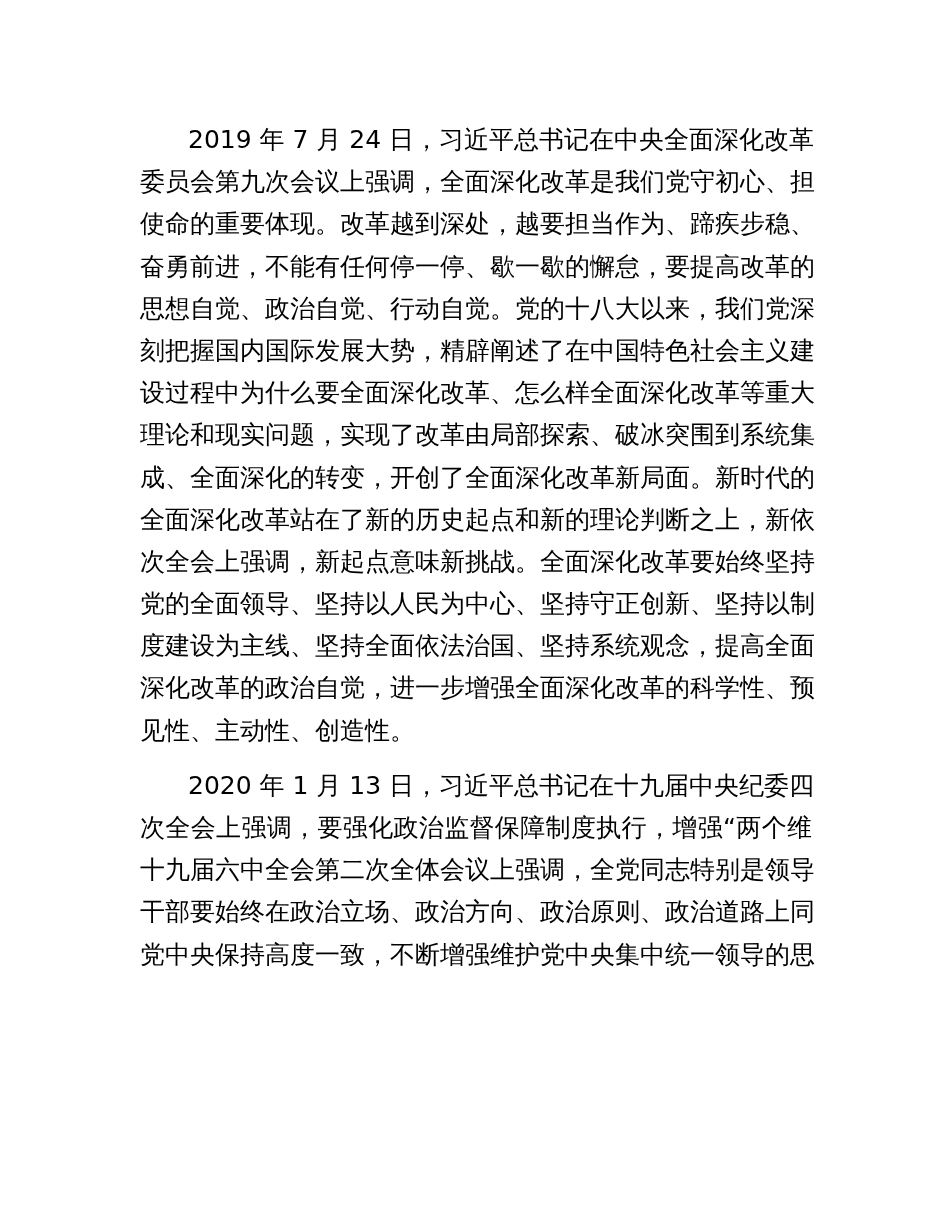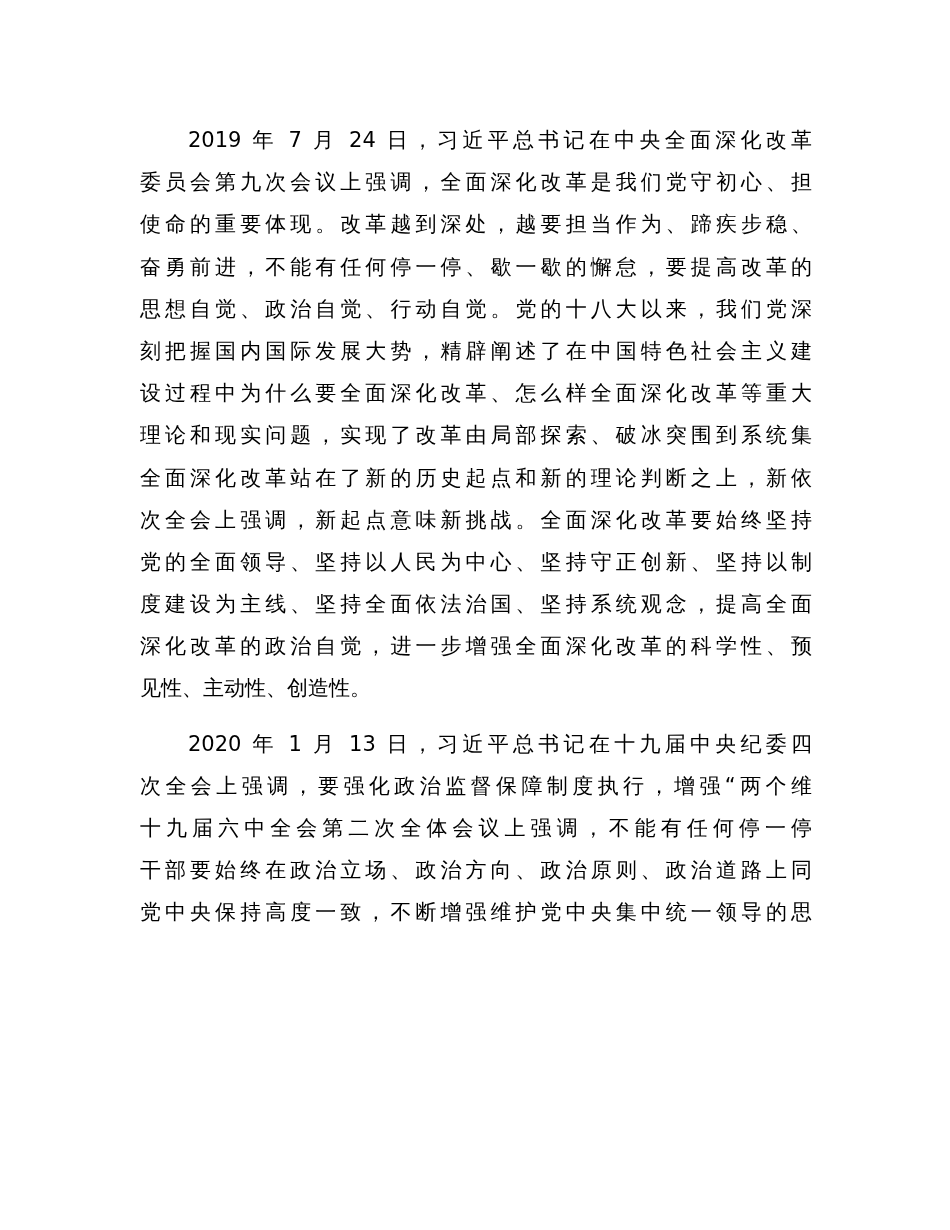--- a/index.html
+++ b/index.html
@@ -1,47 +1,48 @@
 <!DOCTYPE html>
 <html><head>
 <meta charset="utf-8">
 <style>
   html, body { margin: 0; padding: 0; background: #ffffff; }
   body { width: 950px; height: 1230px; position: relative; overflow: hidden; }
   .page {
     position: absolute; left: 140px; top: 119px; width: 672px;
     font-family: "DejaVu Sans", sans-serif; color: #000000;
-    font-size: 21px; line-height: 42.2px;
+    font-size: 25px; line-height: 42.2px;
   }
   .line { display: block; white-space: nowrap; height: 42.2px; text-align: justify; text-align-last: justify; }
   .line.last { text-align-last: left; }
   .indent { padding-left: 48px; }
   .para-gap { height: 13px; }
 </style>
 </head>
 <body>
 
 <div class="page">
   <div class="paragraph">
     <span class="line indent">2019 年 7 月 24 日，习近平总书记在中央全面深化改革</span>
     <span class="line">委员会第九次会议上强调，全面深化改革是我们党守初心、担</span>
     <span class="line">使命的重要体现。改革越到深处，越要担当作为、蹄疾步稳、</span>
     <span class="line">奋勇前进，不能有任何停一停、歇一歇的懈怠，要提高改革的</span>
     <span class="line">思想自觉、政治自觉、行动自觉。党的十八大以来，我们党深</span>
     <span class="line">刻把握国内国际发展大势，精辟阐述了在中国特色社会主义建</span>
     <span class="line">设过程中为什么要全面深化改革、怎么样全面深化改革等重大</span>
     <span class="line">理论和现实问题，实现了改革由局部探索、破冰突围到系统集</span>
+    <span class="line">成、全面深化的转变，开创了全面深化改革新局面。新时代的</span>
     <span class="line">全面深化改革站在了新的历史起点和新的理论判断之上，新依</span>
     <span class="line">次全会上强调，新起点意味新挑战。全面深化改革要始终坚持</span>
     <span class="line">党的全面领导、坚持以人民为中心、坚持守正创新、坚持以制</span>
     <span class="line">度建设为主线、坚持全面依法治国、坚持系统观念，提高全面</span>
     <span class="line">深化改革的政治自觉，进一步增强全面深化改革的科学性、预</span>
     <span class="line last">见性、主动性、创造性。</span>
   </div>
   <div class="para-gap"></div>
   <div class="paragraph">
     <span class="line indent">2020 年 1 月 13 日，习近平总书记在十九届中央纪委四</span>
     <span class="line">次全会上强调，要强化政治监督保障制度执行，增强“两个维</span>
-    <span class="line">十九届六中全会第二次全体会议上强调，不能有任何停一停</span>
+    <span class="line">十九届六中全会第二次全体会议上强调，全党同志特别是领导</span>
     <span class="line">干部要始终在政治立场、政治方向、政治原则、政治道路上同</span>
     <span class="line">党中央保持高度一致，不断增强维护党中央集中统一领导的思</span>
   </div>
 </div>
 
 </body></html>

